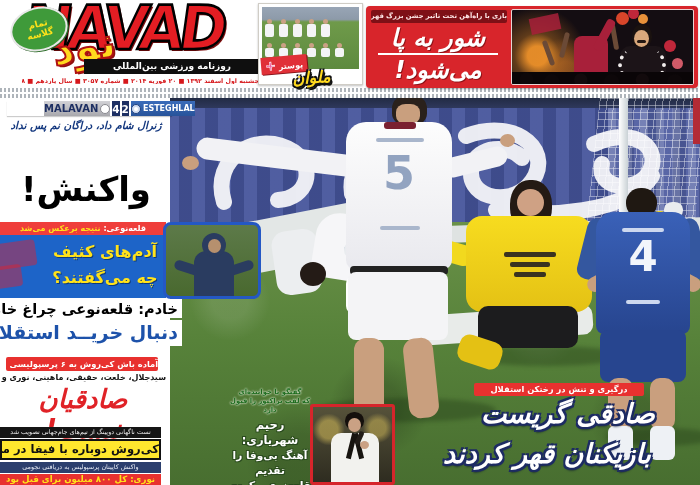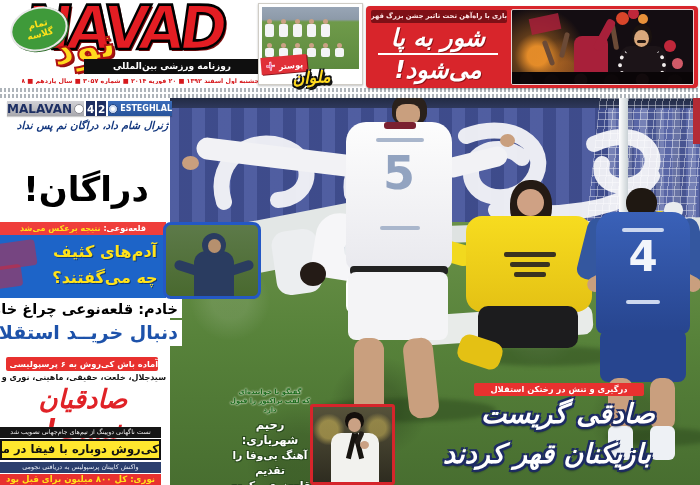--- a/index.html
+++ b/index.html
@@ -168,27 +168,27 @@
   .p4 .leg1 { position:absolute; left:22px; top:190px; width:25px; height:52px; background:#c99f7e; border-radius:10px; }
   .p4 .leg2 { position:absolute; left:64px; top:190px; width:25px; height:52px; background:#c99f7e; border-radius:10px; }
   .p4 .sock1 { position:absolute; left:22px; top:238px; width:25px; height:34px; background:#eef1f5; border-radius:6px; }
   .p4 .sock2 { position:absolute; left:64px; top:238px; width:25px; height:34px; background:#eef1f5; border-radius:6px; }
 
   
   .leftcol { left:0; top:98px; width:170px; height:387px; background:#fff; z-index:2; }
   .scorebar { left:7px; top:101px; width:165px; height:15px; display:flex; direction:ltr; z-index:3;
     box-shadow:0 1px 1px rgba(0,0,0,.2); }
   .seg { display:flex; align-items:center; justify-content:center; font-weight:900; }
-  .seg-home { flex:1.05; background:linear-gradient(#d2d2d6,#a8a8ad); color:#1d2f63; font-size:12px; gap:2px; }
+  .seg-home { flex:1.05; background:linear-gradient(#d2d2d6,#a8a8ad); color:#1d2f63; font-size:10px; gap:2px;margin-left:37px; }
   .seg-num { width:15px; background:#1d2f63; color:#fff; font-size:10.5px; margin-left:2px; }
   .seg-away { flex:1.15; background:linear-gradient(#3a6cba,#27539a); color:#fff; font-size:8px; gap:2px; margin-left:2px; }
   .minilogo { width:10px; height:10px; border-radius:50%; background:#fff; border:1px solid #8a8a90; display:inline-block; }
   .minilogo.blue { border-color:#1d3f7e; box-shadow:inset 0 0 0 2px #cfdcf2; }
 
-  .lead-kicker { left:4px; top:119px; width:164px; text-align:right; font-size:10.5px; font-weight:900;
+  .lead-kicker { left:4px; top:119px; width:164px; text-align:center; font-size:10.5px; font-weight:900;
     font-style:italic; color:#14387f; white-space:nowrap; z-index:3; }
   .lead-h { left:0; width:172px; text-align:center; font-weight:900; color:#000; z-index:3; line-height:1; }
   .lead-h1 { top:136px; font-size:29px; }
   .lead-h2 { top:172px; font-size:34px; letter-spacing:1px; }
 
   .bluebox { left:0; top:222px; width:166px; height:76px; background:#1d64c8; z-index:3; overflow:hidden; }
   .bluebox .strip { position:absolute; left:0; top:0; width:100%; height:13px; background:#ef3e3b;
     font-size:8px; font-weight:900; line-height:13px; text-align:center; white-space:nowrap; overflow:hidden; }
   .bluebox .strip .nm { color:#fff; } .bluebox .strip .tx { color:#ffe21a; }
   .bb-h { position:absolute; left:0; width:100%; text-align:center; font-size:16px; font-weight:900;
@@ -353,21 +353,21 @@
     </div>
     <div class="seg seg-num">4</div>
     <div class="seg seg-num">2</div>
     <div class="seg seg-away">
       <span class="minilogo blue"></span>
       <span>ESTEGHLAL</span>
     </div>
   </div>
 
   <div class="abs lead-kicker" dir="rtl">ژنرال شام داد، دراگان نم پس نداد</div>
-  <div class="abs lead-h lead-h2" dir="rtl">دراگان!</div>
+  <div class="abs lead-h lead-h2" dir="rtl">واکنش!</div>
 
   <div class="abs bluebox">
     <div class="bb-mark" style="left:-8px; top:20px; width:44px; height:26px;"></div>
     <div class="bb-mark" style="left:-12px; top:44px; width:34px; height:22px;"></div>
     <div class="strip" dir="rtl">
       <span class="nm">قلعه‌نوعی:</span>
       <span class="tx">نتیجه برعکس می‌شد</span>
     </div>
     <div class="bb-h bb-h1" dir="rtl">آدم‌های کثیف</div>
     <div class="bb-h bb-h2" dir="rtl">چه می‌گفتند؟</div>

